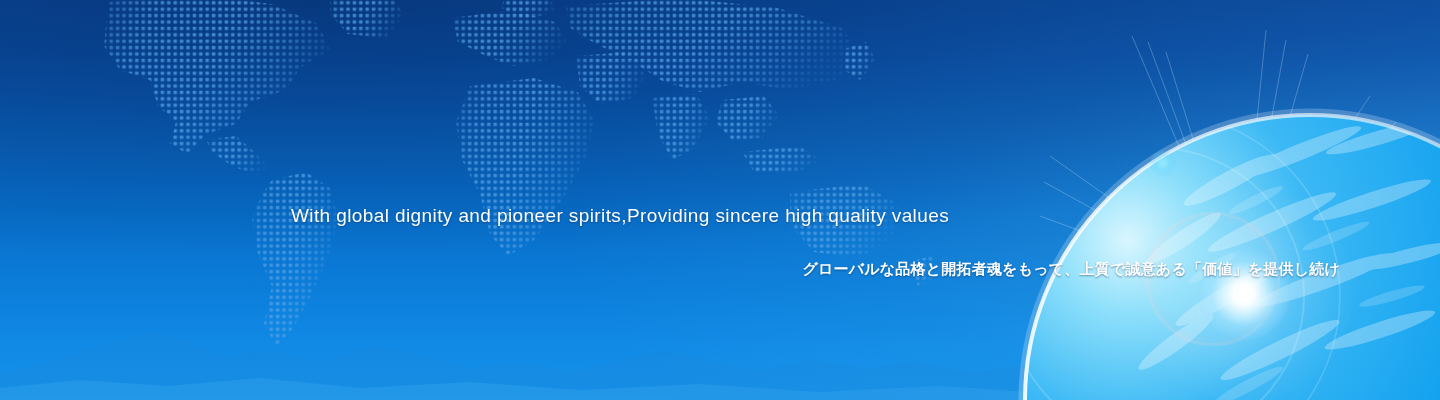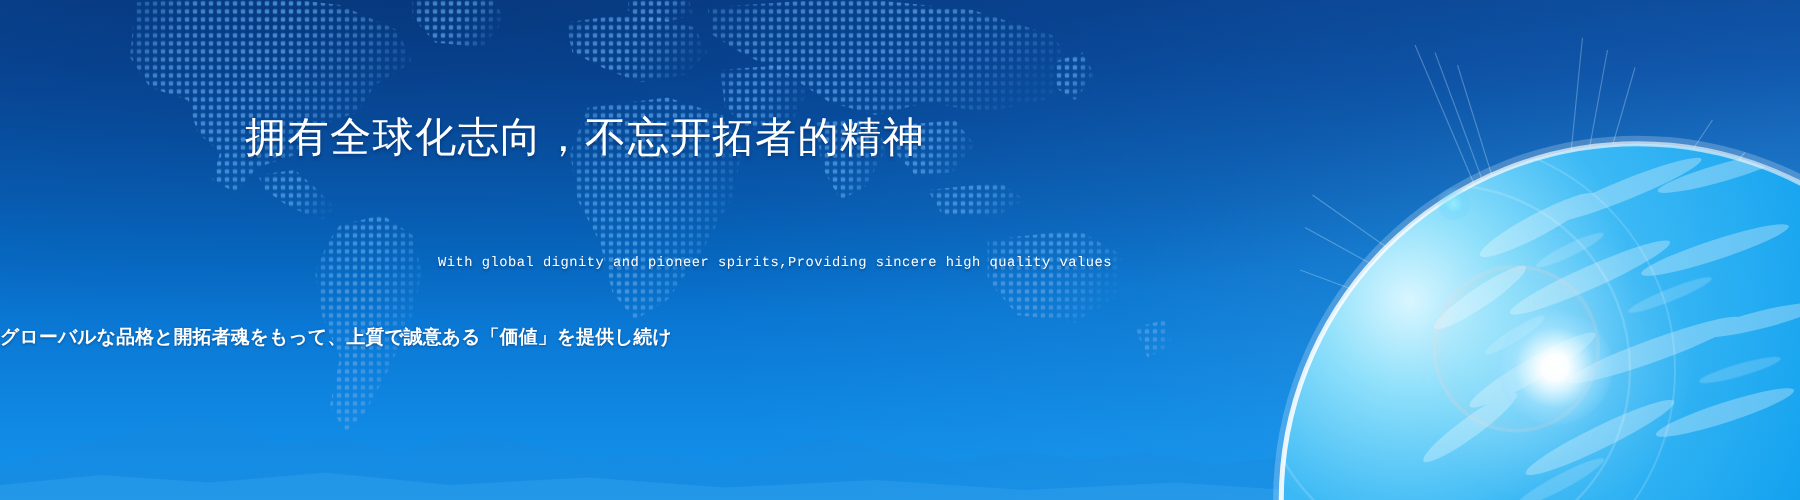--- a/index.html
+++ b/index.html
@@ -165,34 +165,34 @@
   .headline .l1 { display: block; padding-left: 196px; }
   .headline .l2 { display: block; padding-left: 366px; }
 
   .subline-en {
     position: absolute;
     left: 0;
     top: 205px;
     width: 1240px;
     text-align: center;
     color: #ffffff;
-    font-family: Liberation Mono, monospace;
-    font-size: 11px;
+    font-family: Liberation Sans, sans-serif;
+    font-size: 19px;
     letter-spacing: 0.4px;
     font-weight: 400;
     text-shadow: 0 1px 2px rgba(0,30,72,0.40);
     white-space: nowrap;
   }
 
   .subline-jp {
     position: absolute;
     left: 0;
     top: 260px;
     width: 1340px;
-    text-align: left;
+    text-align: right;
     color: #ffffff;
     font-family: "DejaVu Sans", "Liberation Sans", sans-serif;
     font-size: 15px;
     letter-spacing: 0.2px;
     font-weight: 600;
     text-shadow: 0 1px 2px rgba(0,30,72,0.45);
     white-space: nowrap;
   }
 </style>
 </head>
@@ -338,21 +338,20 @@
     <circle cx="330" cy="400" r="288" fill="none" stroke="#ffffff" stroke-width="7" opacity="0.22"></circle>
   </svg>
 
   <div class="sun-halo"></div>
   <div class="flare-ring"></div>
   <div class="sun-core"></div>
   <div class="flare-dot"></div>
 
   <div class="copy">
     <div class="headline">
-      <span class="l1">拥有全球化志向，不忘开拓者的精神</span>
     </div>
 
     <div class="subline-en">With global dignity and pioneer spirits,Providing sincere high quality values</div>
 
     <div class="subline-jp">グローバルな品格と開拓者魂をもって、上質で誠意ある「価値」を提供し続け</div>
   </div>
 
 </div>
 
 </body></html>

